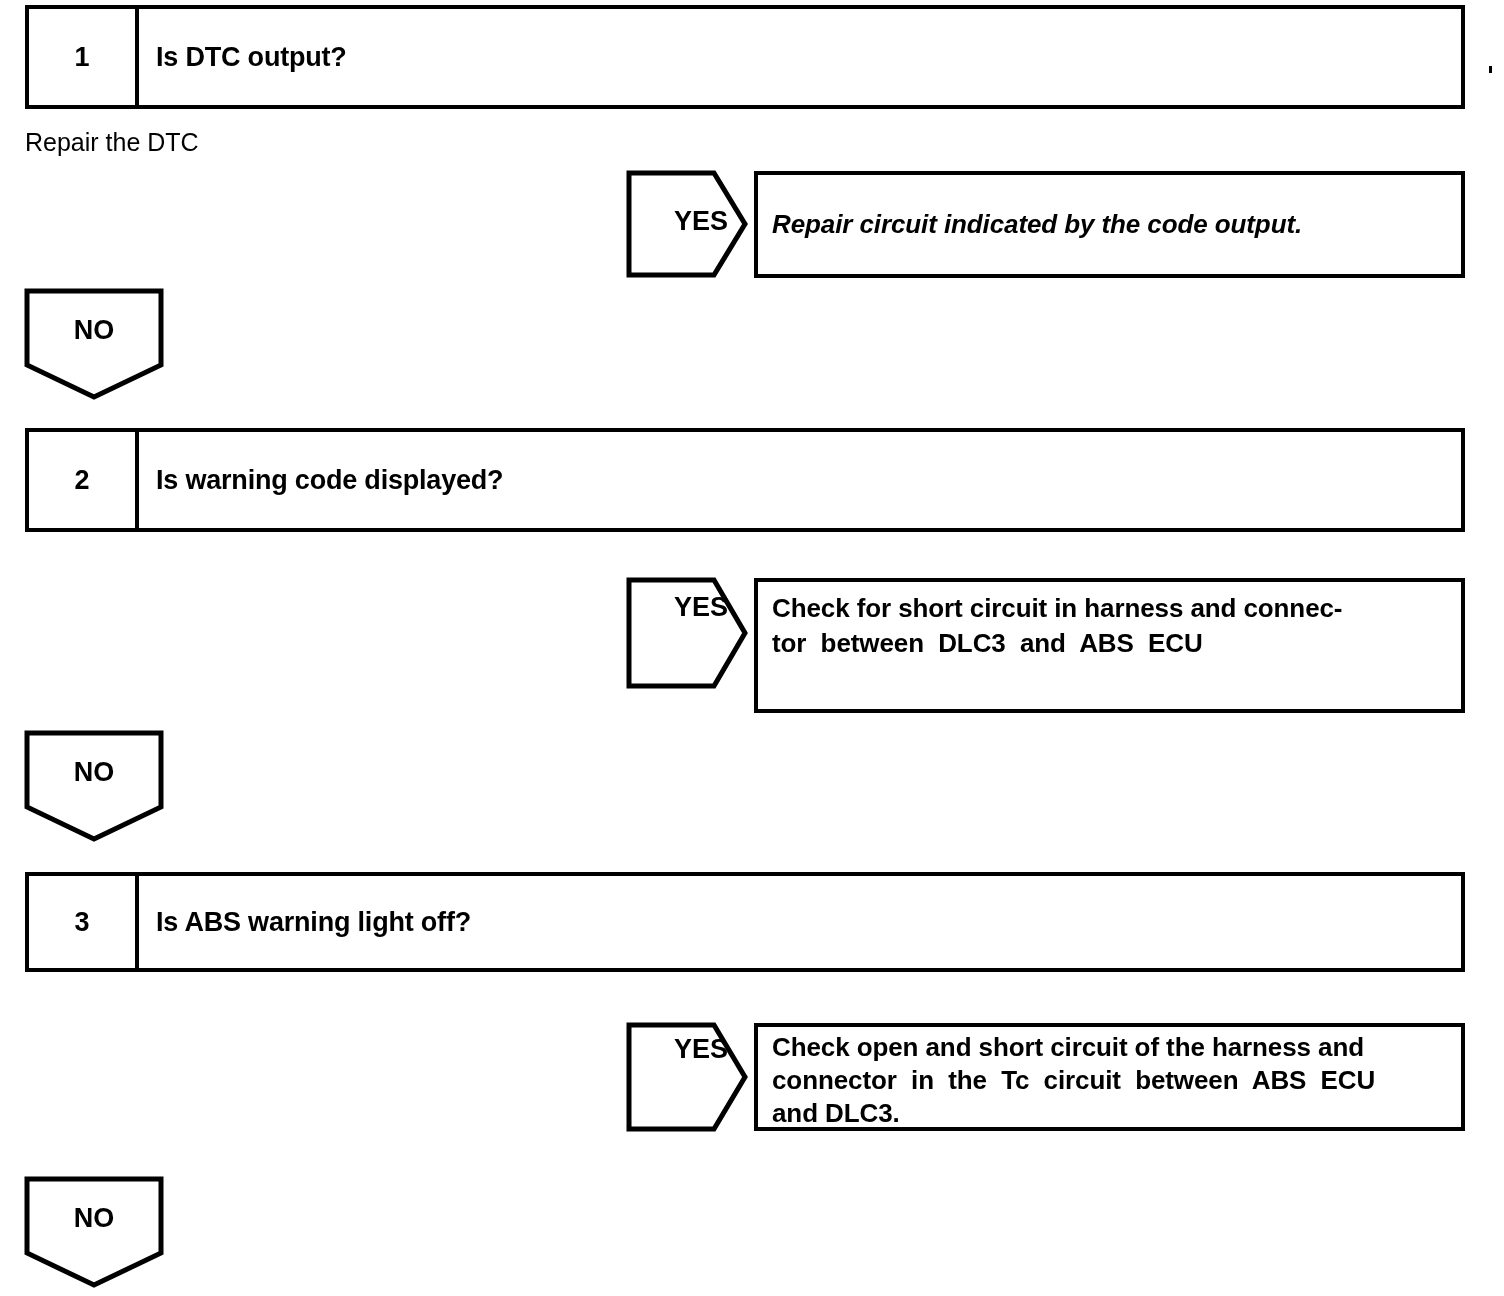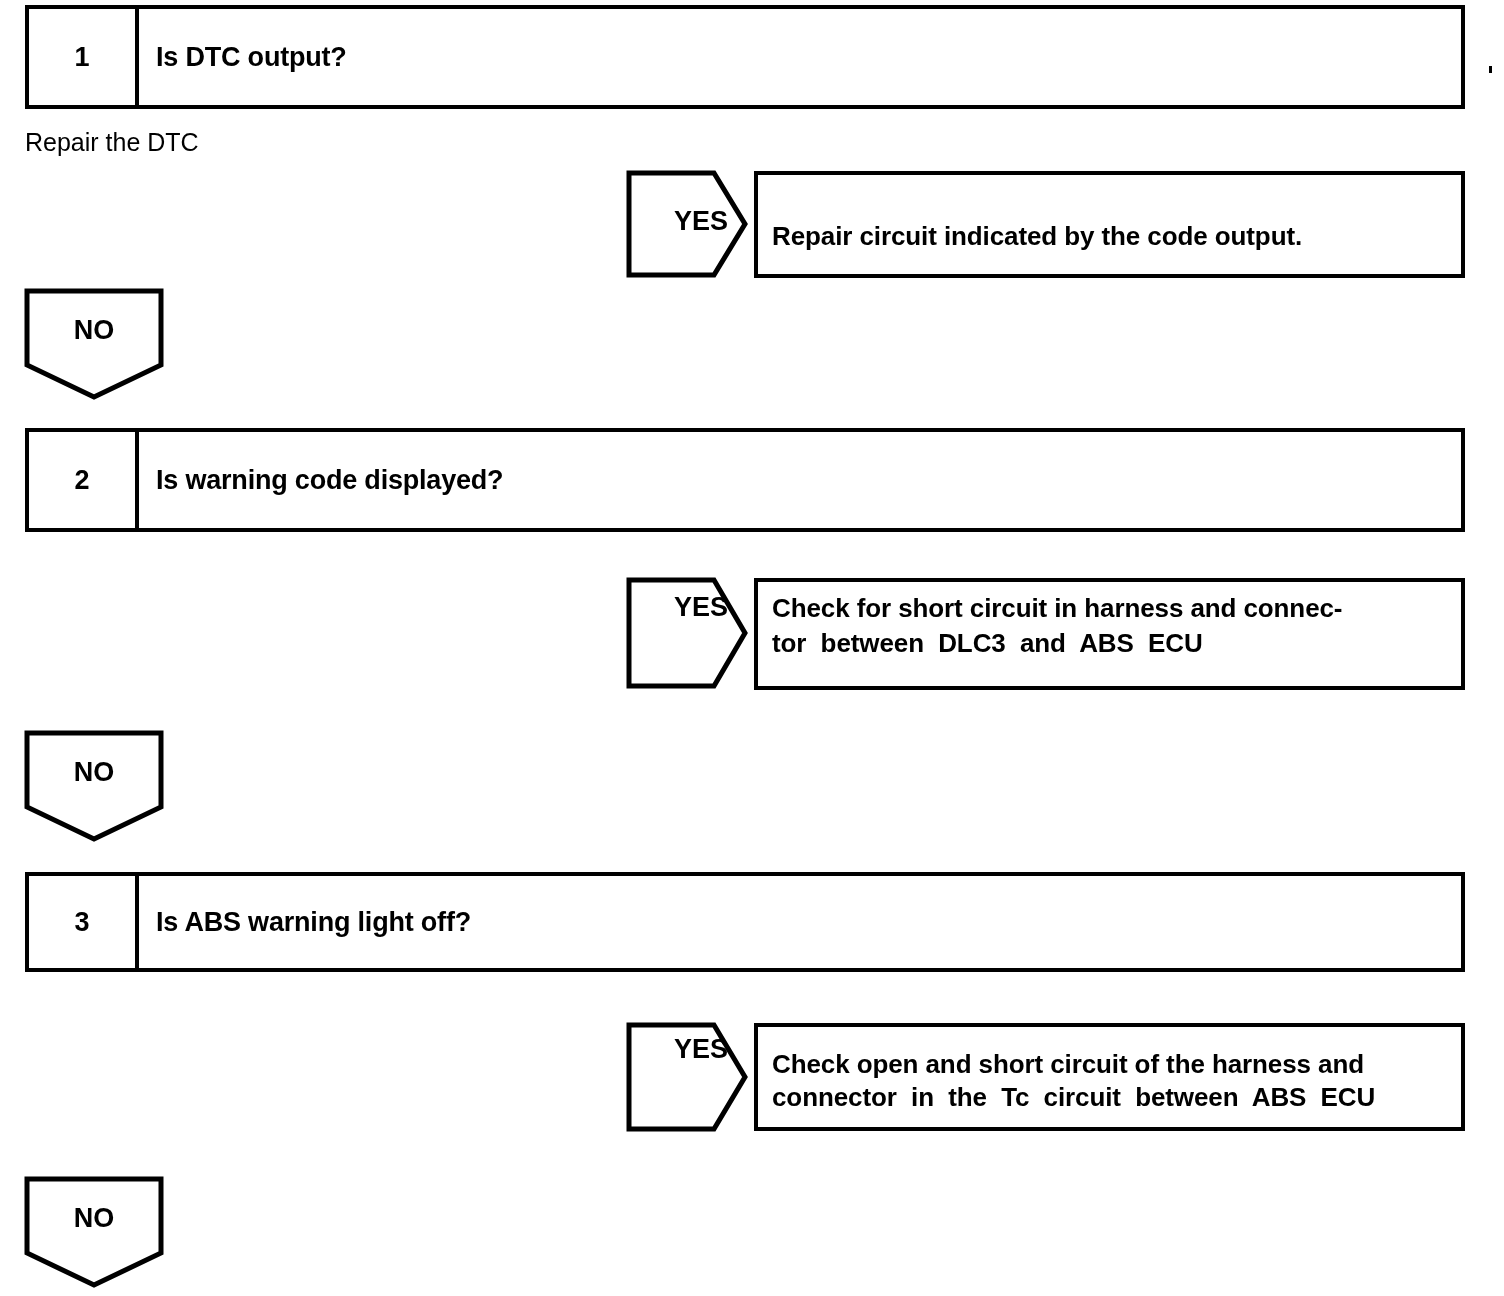--- a/index.html
+++ b/index.html
@@ -140,21 +140,21 @@
   <div class="speck" style="left:1489px; top:66px;"></div>
 
   <div class="yes-arrow" style="left:626px; top:170px; width:122px; height:108px;">
     <svg viewBox="0 0 122 108" preserveAspectRatio="none">
       <polygon points="3,3 88,3 119,54 88,105 3,105" fill="#ffffff" stroke="#000000" stroke-width="5"></polygon>
     </svg>
     <div class="yes-label" style="top:36px;">YES</div>
   </div>
 
   <div class="result-box" style="left:754px; top:171px; width:711px; height:107px;">
-    <div class="result-line" style="margin-top:36px;">Repair circuit indicated by the code output.</div>
+    <div class="result-line" style="margin-top:24px;font-style:italic;">Repair circuit indicated by the code output.</div>
   </div>
 
   <div class="no-arrow" style="left:24px; top:288px; width:140px; height:112px;">
     <svg viewBox="0 0 140 112" preserveAspectRatio="none">
       <polygon points="3,3 137,3 137,77 70,109 3,77" fill="#ffffff" stroke="#000000" stroke-width="5"></polygon>
     </svg>
     <div class="no-label" style="top:27px;">NO</div>
   </div>
 
   <div class="step-bar" style="left:25px; top:428px; width:1440px; height:104px;">
@@ -162,21 +162,21 @@
     <div class="step-text">Is warning code displayed?</div>
   </div>
 
   <div class="yes-arrow" style="left:626px; top:577px; width:122px; height:112px;">
     <svg viewBox="0 0 122 112" preserveAspectRatio="none">
       <polygon points="3,3 88,3 119,56 88,109 3,109" fill="#ffffff" stroke="#000000" stroke-width="5"></polygon>
     </svg>
     <div class="yes-label" style="top:15px;">YES</div>
   </div>
 
-  <div class="result-box two-line" style="left:754px; top:578px; width:711px; height:112px;">
+  <div class="result-box two-line" style="left:754px; top:578px; width:711px; height:135px;">
     <div class="result-line">Check for short circuit in harness and connec-</div>
     <div class="result-line">tor  between  DLC3  and  ABS  ECU</div>
   </div>
 
   <div class="no-arrow" style="left:24px; top:730px; width:140px; height:112px;">
     <svg viewBox="0 0 140 112" preserveAspectRatio="none">
       <polygon points="3,3 137,3 137,77 70,109 3,77" fill="#ffffff" stroke="#000000" stroke-width="5"></polygon>
     </svg>
     <div class="no-label" style="top:27px;">NO</div>
   </div>
@@ -186,23 +186,24 @@
     <div class="step-text">Is ABS warning light off?</div>
   </div>
 
   <div class="yes-arrow" style="left:626px; top:1022px; width:122px; height:110px;">
     <svg viewBox="0 0 122 110" preserveAspectRatio="none">
       <polygon points="3,3 88,3 119,55 88,107 3,107" fill="#ffffff" stroke="#000000" stroke-width="5"></polygon>
     </svg>
     <div class="yes-label" style="top:12px;">YES</div>
   </div>
 
-  <div class="result-box" style="left:754px; top:1023px; width:711px; height:108px; padding-top:21px;">
+  <div class="result-box" style="left:754px; top:1023px; width:711px; height:108px; padding-top:4px;">
     <div class="result-line">Check open and short circuit of the harness and</div>
     <div class="result-line">connector  in  the  Tc  circuit  between  ABS  ECU</div>
+    <div class="result-line">and DLC3.</div>
   </div>
 
   <div class="no-arrow" style="left:24px; top:1176px; width:140px; height:112px;">
     <svg viewBox="0 0 140 112" preserveAspectRatio="none">
       <polygon points="3,3 137,3 137,77 70,109 3,77" fill="#ffffff" stroke="#000000" stroke-width="5"></polygon>
     </svg>
     <div class="no-label" style="top:27px;">NO</div>
   </div>
 
 </div>

